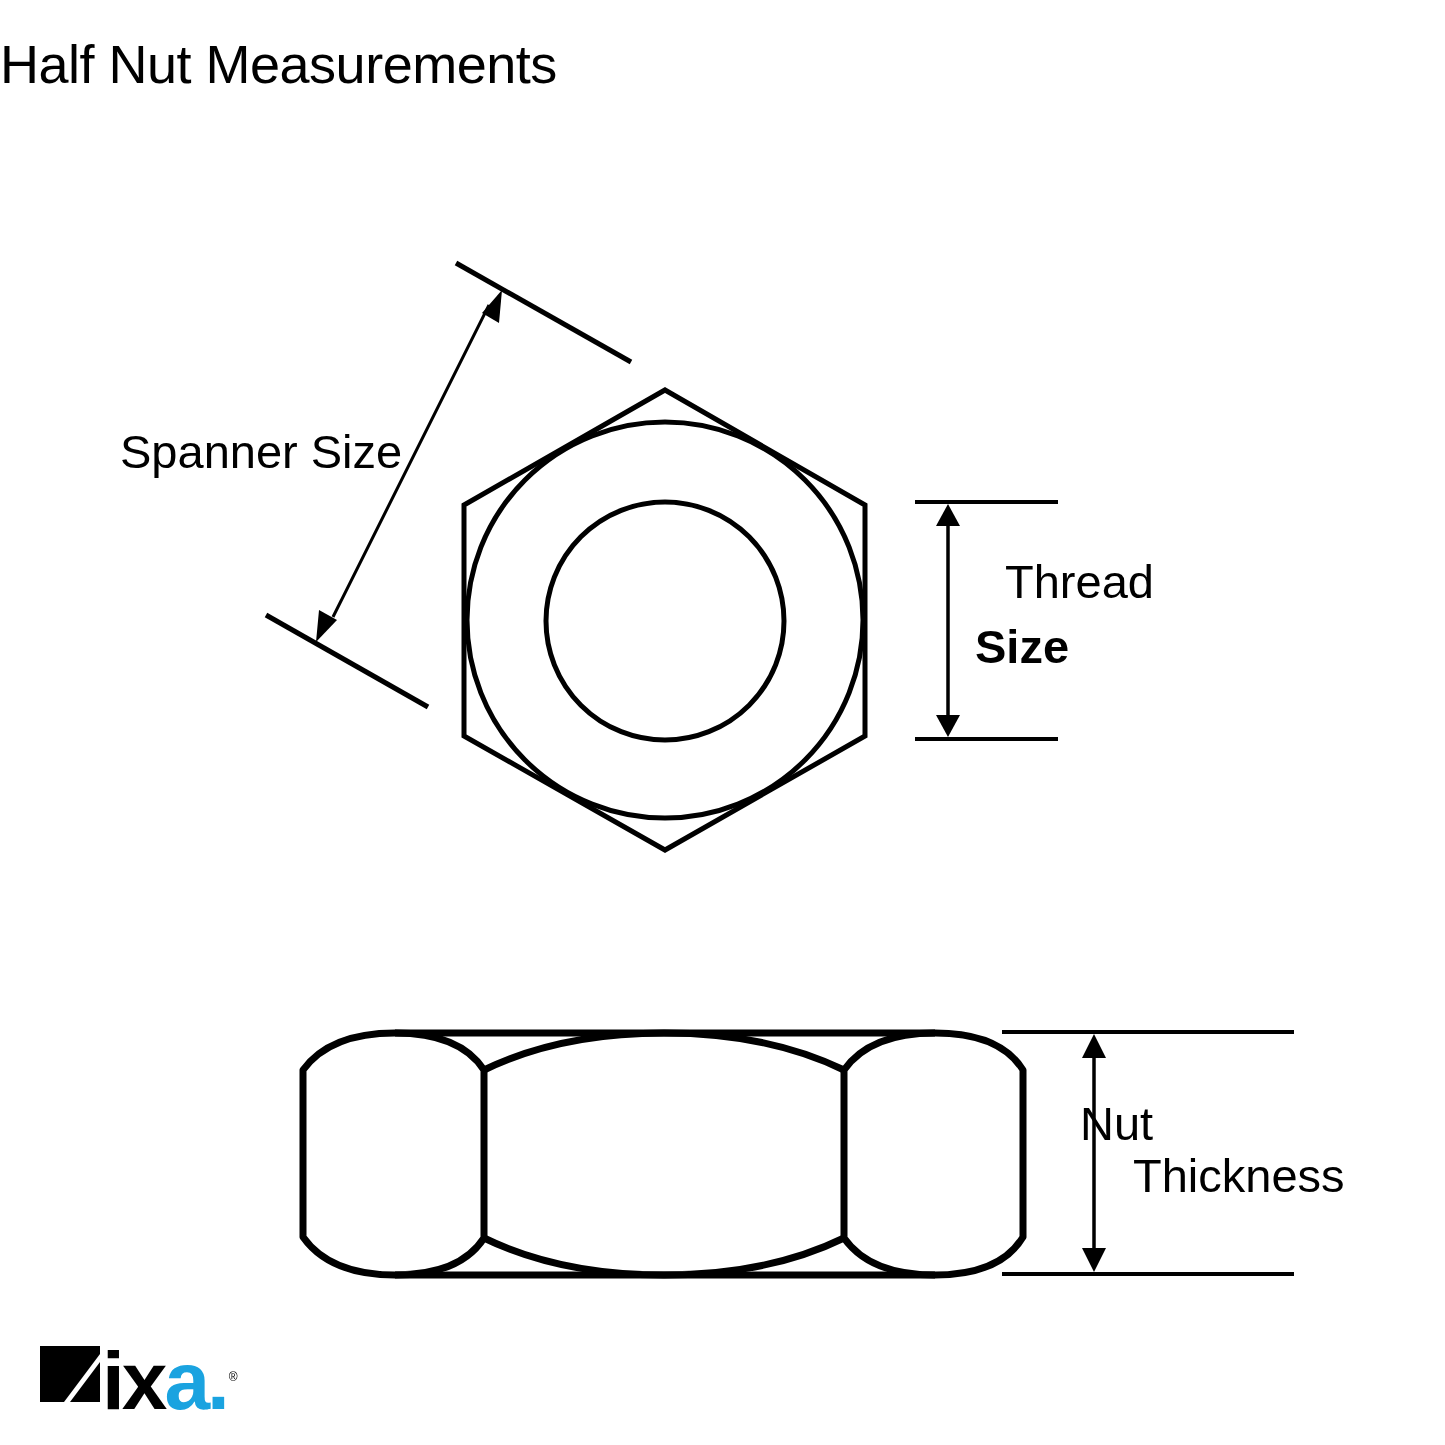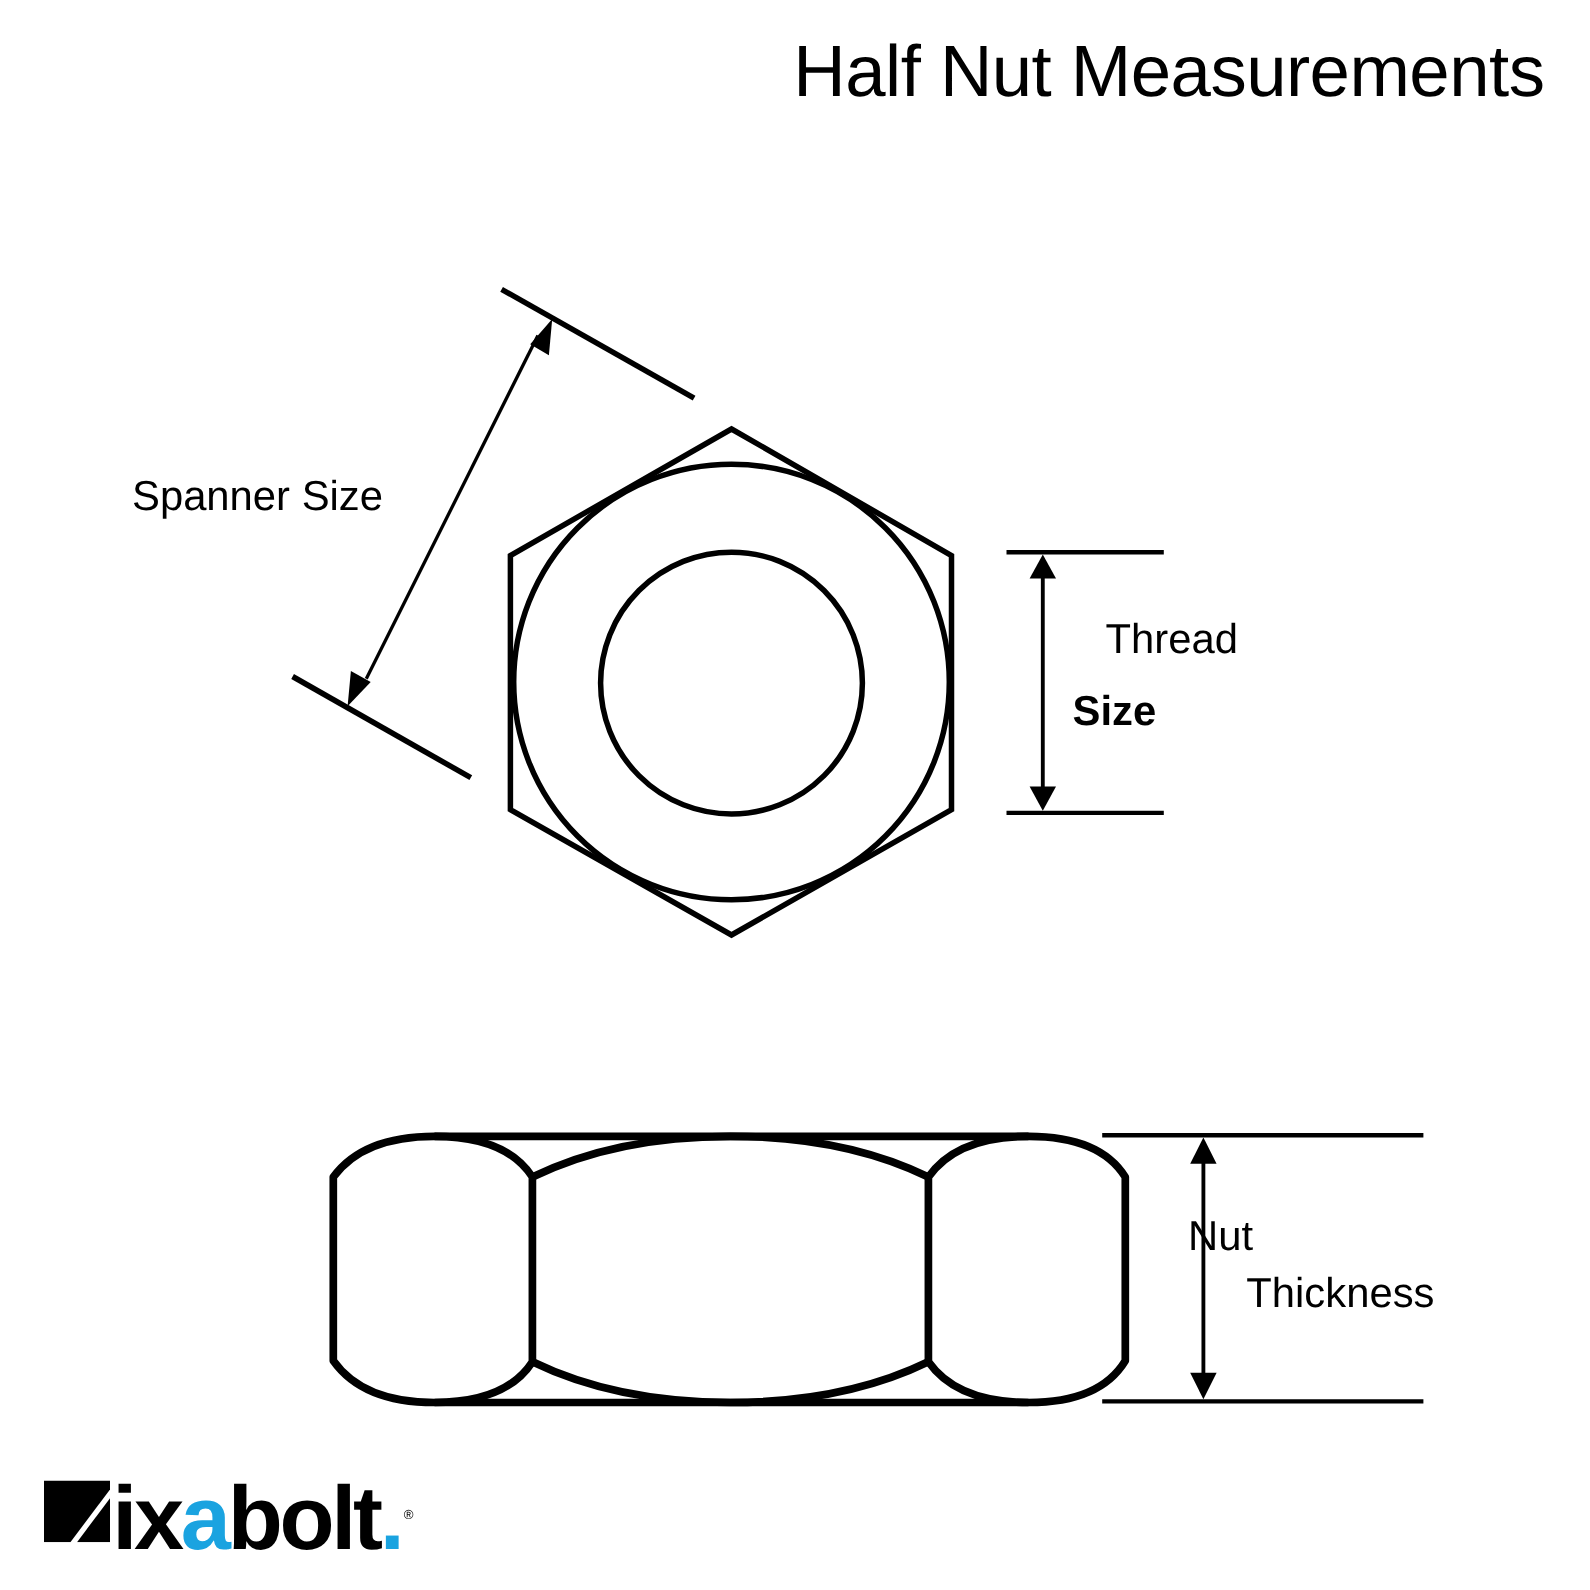--- a/index.html
+++ b/index.html
@@ -1,19 +1,19 @@
 <!DOCTYPE html>
 <html><head>
   <meta charset="utf-8">
   <style>
     html, body { margin: 0; padding: 0; background: #ffffff; }
     body { width: 1445px; height: 1445px; position: relative; overflow: hidden; font-family: "Liberation Sans", sans-serif; color: #000; }
-    .title { position: absolute; left: 0; width: 1404px; top: 14px; text-align: right; font-size: 66px; line-height: 100px; font-weight: normal; letter-spacing: -0.5px; }
+    .title { position: absolute; left: 0; width: 1404px; top: 14px; text-align: left; font-size: 54px; line-height: 100px; font-weight: normal; letter-spacing: -0.5px; }
     svg.drawing { position: absolute; left: 0; top: 0; }
-    .label { position: absolute; font-size: 38px; line-height: 52px; white-space: nowrap; }
+    .label { position: absolute; font-size: 47px; line-height: 52px; white-space: nowrap; }
     .label-spanner { left: 120px; top: 426px; }
     .label-thread { left: 975px; top: 556px; margin-left: 30px; }
     .label-thread2 { left: 975px; top: 621px; font-weight: bold; }
     .label-nut { left: 1080px; top: 1098px; }
     .label-nut2 { left: 1108px; top: 1150px; margin-left: 25px; }
     .logo { position: absolute; left: 40px; top: 1346px; height: 70px; display: flex; align-items: flex-start; font-weight: bold; font-size: 82px; line-height: 70px; letter-spacing: -3px; }
     .logo .mark { width: 60px; height: 56px; margin-right: 2px; margin-bottom: 4px; }
     .logo .blue { color: #1aa3e0; }
     .logo .reg { font-size: 12px; font-weight: normal; align-self: flex-start; margin-left: 2px; margin-top: -4px; letter-spacing: 0; }
     .logo .dot { color: #1aa3e0; }
@@ -75,16 +75,15 @@
 <div class="label label-nut">Nut</div>
 <div class="label label-nut2">Thickness</div>
 
 <div class="logo">
   <svg class="mark" viewBox="0 0 60 56">
     <polygon points="0,0 60,0 60,8 24,56 0,56" fill="#000"></polygon>
     <polygon points="30,56 60,16 60,56" fill="#000"></polygon>
   </svg>
   <span>ix</span>
     <span class="blue">a</span>
-    <span>bolt</span>
     <span class="dot">.</span>
     <span class="reg">®</span>
 </div>
 
 </body></html>

